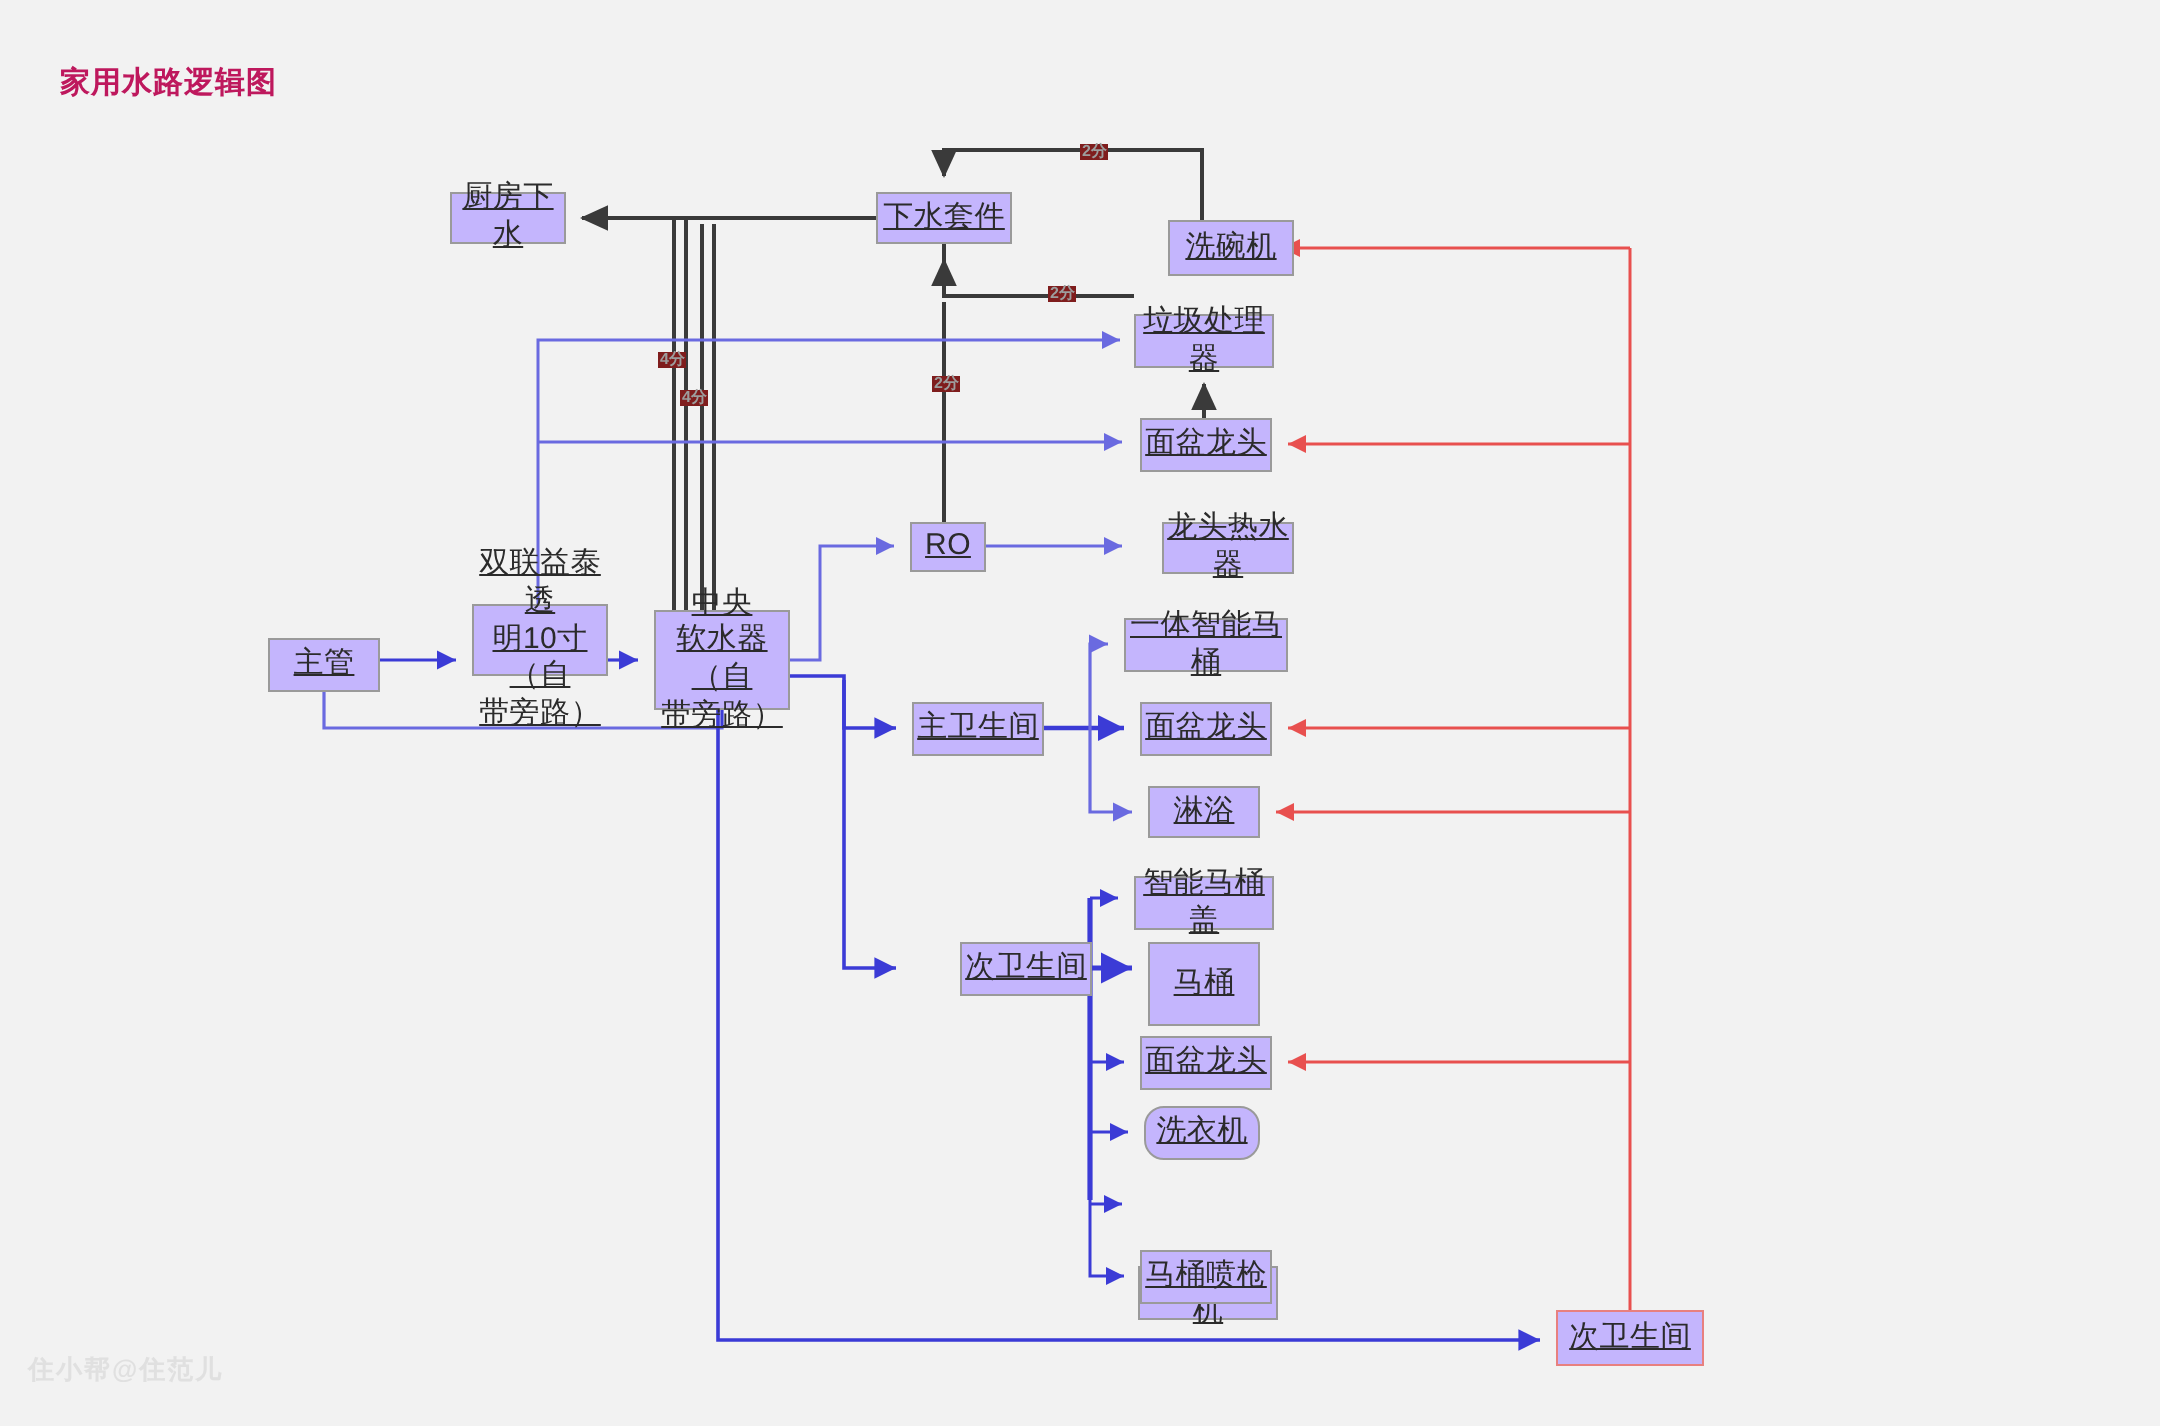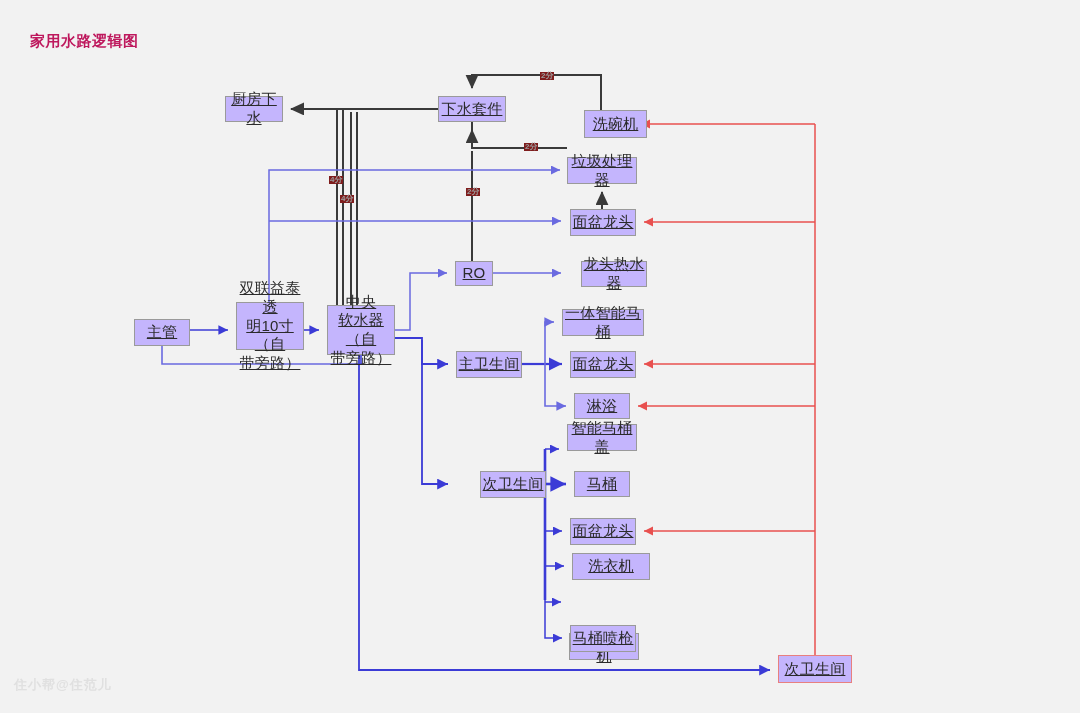--- a/index.html
+++ b/index.html
@@ -154,35 +154,35 @@
 
 <div id="nodes-layer">
     <div class="node" style="left: 225px; top: 96px; width: 58px; height: 26px;">厨房下水</div>
     <div class="node" style="left: 438px; top: 96px; width: 68px; height: 26px;">下水套件</div>
     <div class="node" style="left: 570px; top: 110px; width: 63px; height: 28px; margin-left: 14px;">洗碗机</div>
     <div class="node" style="left: 567px; top: 157px; width: 70px; height: 27px;">垃圾处理器</div>
     <div class="node" style="left: 570px; top: 209px; width: 66px; height: 27px;">面盆龙头</div>
     <div class="node" style="left: 455px; top: 261px; width: 38px; height: 25px;">RO</div>
     <div class="node" style="left: 569px; top: 261px; width: 66px; height: 26px; margin-left: 12px;">龙头热水器</div>
     <div class="node" style="left: 134px; top: 319px; width: 56px; height: 27px;">主管</div>
-    <div class="node" style="left: 236px; top: 302px; width: 68px; height: 48px;">双联益泰透
+    <div class="node" style="left: 236px; top: 302px; width: 68px; height: 36px;">双联益泰透
 明10寸（自
 带旁路）</div>
     <div class="node" style="left: 327px; top: 305px; width: 68px; height: 50px;">中央
 软水器（自
 带旁路）</div>
     <div class="node" style="left: 456px; top: 351px; width: 66px; height: 27px;">主卫生间</div>
     <div class="node" style="left: 562px; top: 309px; width: 82px; height: 27px;">一体智能马桶</div>
     <div class="node" style="left: 570px; top: 351px; width: 66px; height: 27px;">面盆龙头</div>
     <div class="node" style="left: 574px; top: 393px; width: 56px; height: 26px;">淋浴</div>
     <div class="node" style="left: 456px; top: 471px; width: 66px; height: 27px; margin-left: 24px;">次卫生间</div>
-    <div class="node" style="left: 567px; top: 424px; width: 70px; height: 27px;">智能马桶盖</div>
-    <div class="node" style="left: 574px; top: 471px; width: 56px; height: 26px;">马桶</div>
+    <div class="node" style="left: 567px; top: 438px; width: 70px; height: 27px;">智能马桶盖</div>
+    <div class="node" style="left: 574px; top: 471px; width: 56px; height: 42px;">马桶</div>
     <div class="node" style="left: 570px; top: 518px; width: 66px; height: 27px;">面盆龙头</div>
-    <div class="node" style="left: 572px; top: 553px; width: 78px; height: 27px;">洗衣机</div>
+    <div class="node" style="left: 572px; top: 553px; width: 58px; height: 27px; border-radius: 10px;">洗衣机</div>
     <div class="node" style="left: 569px; top: 589px; width: 70px; height: 27px; margin-top: 44px;">壁挂洗衣机</div>
     <div class="node" style="left: 570px; top: 625px; width: 66px; height: 27px;">马桶喷枪</div>
     <div class="node hot" style="left: 778px; top: 655px; width: 74px; height: 28px;">次卫生间</div>
   </div>
 <div id="labels-layer">
     <div class="edge-label" style="left: 329px; top: 176px;">4分</div>
     <div class="edge-label" style="left: 340px; top: 195px;">4分</div>
     <div class="edge-label" style="left: 466px; top: 188px;">2分</div>
     <div class="edge-label" style="left: 540px; top: 72px;">2分</div>
     <div class="edge-label" style="left: 524px; top: 143px;">2分</div>

